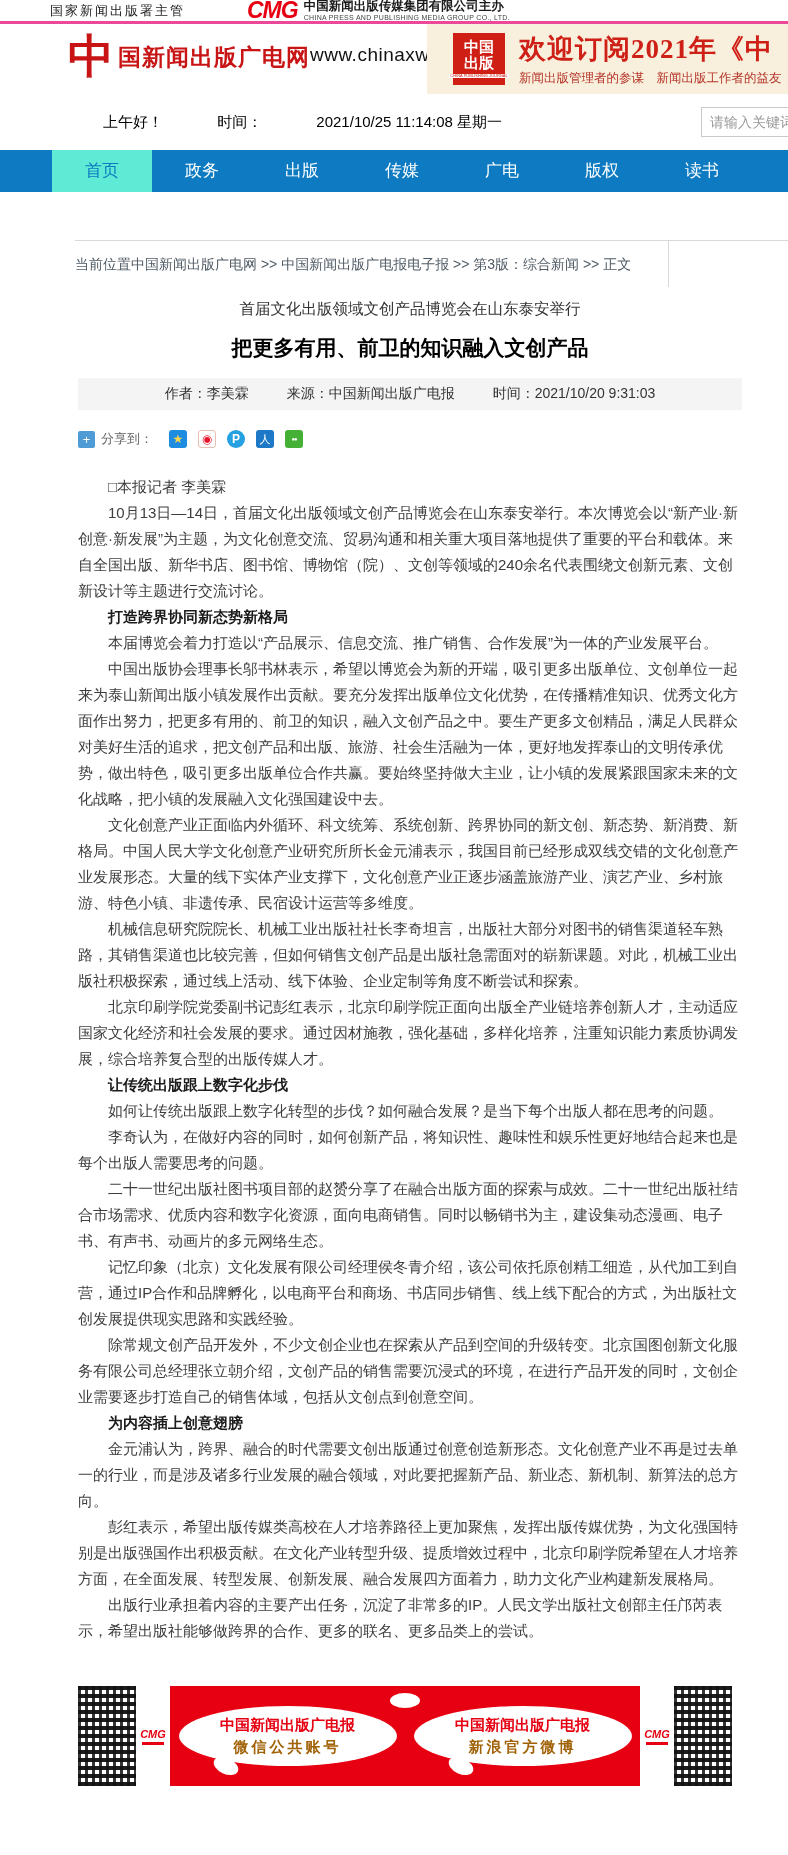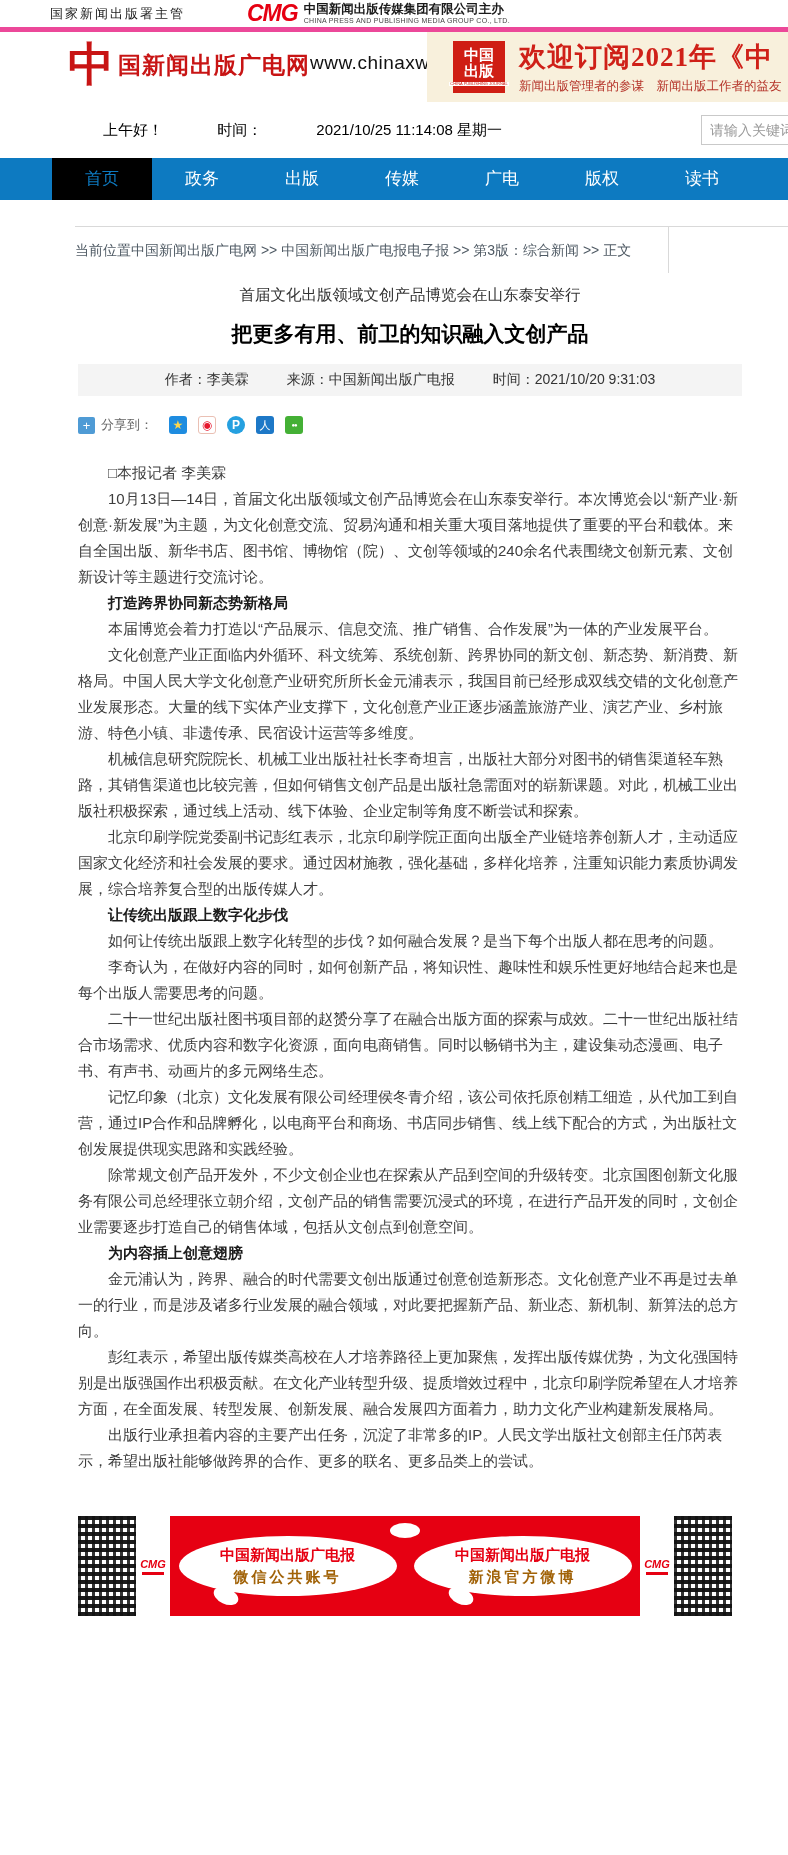--- a/index.html
+++ b/index.html
@@ -1,21 +1,21 @@
 <!DOCTYPE html>
 <html><head>
 <meta charset="utf-8">
 <style>
   * { margin:0; padding:0; box-sizing:border-box; }
   html,body { background:#fff; }
   body { font-family:"Liberation Sans","DejaVu Sans",sans-serif; color:#222; }
   .page { position:relative; width:788px; height:1855px; overflow:hidden; background:#fff; }
 
   
-  .topbar { height:32px; display:flex; align-items:center; padding-left:50px; border-bottom:5px solid #ec4899; }
+  .topbar { height:24px; display:flex; align-items:center; padding-left:50px; border-bottom:3px solid #ec4899; }
   .supervisor { font-family:"Liberation Serif","DejaVu Serif",serif; font-size:13px; letter-spacing:2px; color:#1a1a1a; }
   .cmg-group { display:flex; align-items:center; margin-left:62px; gap:6px; }
   .cmg-logo { color:#e60012; font-size:23px; font-weight:bold; font-style:italic; letter-spacing:-1px; }
   .cmg-text-col { display:flex; flex-direction:column; line-height:1.15; }
   .cmg-cn { font-family:"Liberation Serif","DejaVu Serif",serif; font-size:12.5px; font-weight:bold; color:#1a1a1a; }
   .cmg-en { font-size:7px; color:#444; letter-spacing:.3px; }
 
   
   .header { position:relative; height:70px; }
   .site-logo { position:absolute; left:68px; top:10px; display:flex; align-items:center; }
@@ -41,24 +41,24 @@
   .greeting-line { position:absolute; left:55px; top:19px; font-size:15px; color:#000; }
   .greeting-line span { margin-right:2px;margin-left:48px; }
   .search-input { position:absolute; left:701px; top:13px; width:120px; height:30px; border:1px solid #c9c9c9;
                   padding:0 8px; font-size:14px; color:#555; font-family:inherit; }
   .search-input::placeholder { color:#999; }
 
   
   .nav { height:42px; background:#0d7ac1; }
   .nav ul { list-style:none; display:flex; padding-left:52px; height:42px; }
   .nav li { width:100px; text-align:center; line-height:42px; font-size:17px; color:#fff; cursor:pointer; }
-  .nav li.active { background:#000000; color:#0d7ac1; }
-
-  
-  .content { position:relative; margin-left:75px; width:713px; border-top:1px solid #d9d9d9; margin-top:26px; }
+  .nav li.active { background:#5eead4; color:#0d7ac1; }
+
+  
+  .content { position:relative; margin-left:75px; width:713px; border-top:1px solid #d9d9d9; margin-top:48px; }
   .vline { position:absolute; left:593px; top:0; height:46px; border-left:1px solid #d9d9d9; }
   .breadcrumb { height:46px; line-height:46px; font-size:14px; color:#4f5a64; white-space:nowrap; }
 
   .article { width:664px; margin-left:3px; }
   .subtitle { text-align:center; font-size:15.5px; color:#333; margin-top:12px; }
   .title { text-align:center; font-size:21px; font-weight:bold; color:#000; margin-top:14px; }
   .meta { margin-top:16px; height:32px; background:#f4f4f4; display:flex; align-items:center; justify-content:center;
           gap:38px; font-size:14px; color:#333; }
   .meta b { font-weight:normal; }
 
@@ -182,20 +182,21 @@
         <span class="sicon tqq">P</span>
         <span class="sicon renren">人</span>
         <span class="sicon wechat">●●</span>
       </div>
 
       <div class="body-text">
         <p>□本报记者 李美霖</p>
         <p>10月13日—14日，首届文化出版领域文创产品博览会在山东泰安举行。本次博览会以“新产业·新创意·新发展”为主题，为文化创意交流、贸易沟通和相关重大项目落地提供了重要的平台和载体。来自全国出版、新华书店、图书馆、博物馆（院）、文创等领域的240余名代表围绕文创新元素、文创新设计等主题进行交流讨论。</p>
         <p class="subhead">打造跨界协同新态势新格局</p>
         <p>本届博览会着力打造以“产品展示、信息交流、推广销售、合作发展”为一体的产业发展平台。</p>
+        <p>中国出版协会理事长邬书林表示，希望以博览会为新的开端，吸引更多出版单位、文创单位一起来为泰山新闻出版小镇发展作出贡献。要充分发挥出版单位文化优势，在传播精准知识、优秀文化方面作出努力，把更多有用的、前卫的知识，融入文创产品之中。要生产更多文创精品，满足人民群众对美好生活的追求，把文创产品和出版、旅游、社会生活融为一体，更好地发挥泰山的文明传承优势，做出特色，吸引更多出版单位合作共赢。要始终坚持做大主业，让小镇的发展紧跟国家未来的文化战略，把小镇的发展融入文化强国建设中去。</p>
         <p>文化创意产业正面临内外循环、科文统筹、系统创新、跨界协同的新文创、新态势、新消费、新格局。中国人民大学文化创意产业研究所所长金元浦表示，我国目前已经形成双线交错的文化创意产业发展形态。大量的线下实体产业支撑下，文化创意产业正逐步涵盖旅游产业、演艺产业、乡村旅游、特色小镇、非遗传承、民宿设计运营等多维度。</p>
         <p>机械信息研究院院长、机械工业出版社社长李奇坦言，出版社大部分对图书的销售渠道轻车熟路，其销售渠道也比较完善，但如何销售文创产品是出版社急需面对的崭新课题。对此，机械工业出版社积极探索，通过线上活动、线下体验、企业定制等角度不断尝试和探索。</p>
         <p>北京印刷学院党委副书记彭红表示，北京印刷学院正面向出版全产业链培养创新人才，主动适应国家文化经济和社会发展的要求。通过因材施教，强化基础，多样化培养，注重知识能力素质协调发展，综合培养复合型的出版传媒人才。</p>
         <p class="subhead">让传统出版跟上数字化步伐</p>
         <p>如何让传统出版跟上数字化转型的步伐？如何融合发展？是当下每个出版人都在思考的问题。</p>
         <p>李奇认为，在做好内容的同时，如何创新产品，将知识性、趣味性和娱乐性更好地结合起来也是每个出版人需要思考的问题。</p>
         <p>二十一世纪出版社图书项目部的赵赟分享了在融合出版方面的探索与成效。二十一世纪出版社结合市场需求、优质内容和数字化资源，面向电商销售。同时以畅销书为主，建设集动态漫画、电子书、有声书、动画片的多元网络生态。</p>
         <p>记忆印象（北京）文化发展有限公司经理侯冬青介绍，该公司依托原创精工细造，从代加工到自营，通过IP合作和品牌孵化，以电商平台和商场、书店同步销售、线上线下配合的方式，为出版社文创发展提供现实思路和实践经验。</p>
         <p>除常规文创产品开发外，不少文创企业也在探索从产品到空间的升级转变。北京国图创新文化服务有限公司总经理张立朝介绍，文创产品的销售需要沉浸式的环境，在进行产品开发的同时，文创企业需要逐步打造自己的销售体域，包括从文创点到创意空间。</p>
         <p class="subhead">为内容插上创意翅膀</p>

